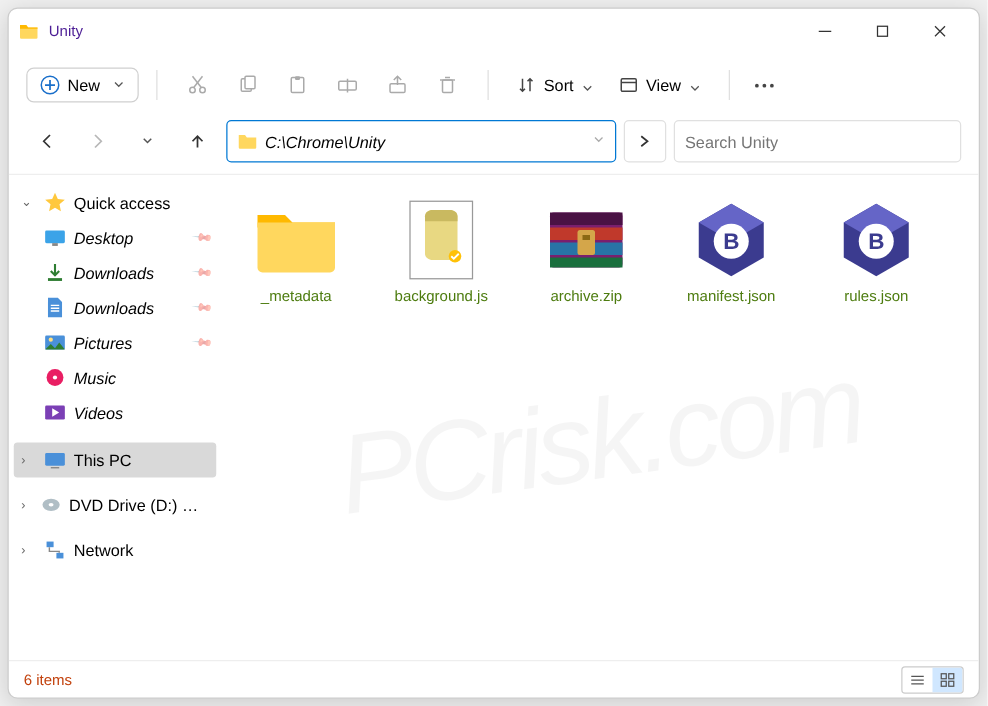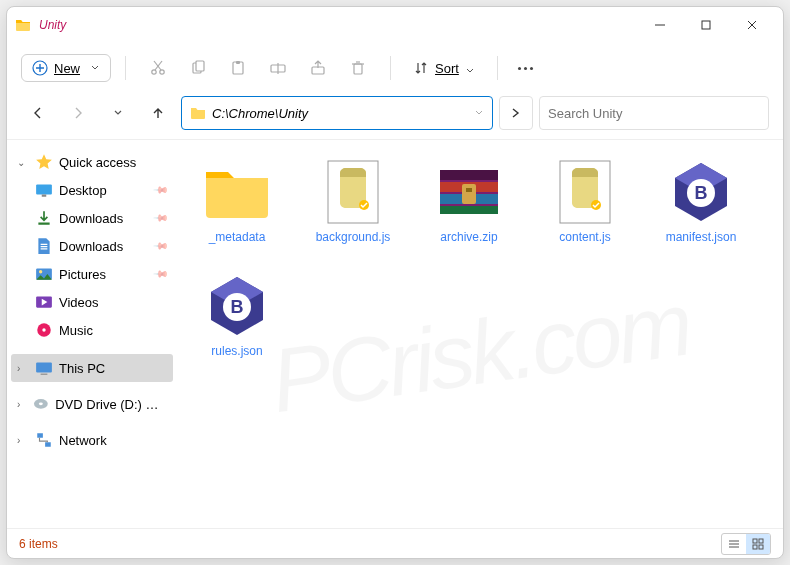--- a/index.html
+++ b/index.html
@@ -2,26 +2,26 @@
 <html><head>
 <meta charset="utf-8">
 <style>
 * { margin: 0; padding: 0; box-sizing: border-box; font-family: "Segoe UI", sans-serif; }
 body { background: #f0f0f0; width: 790px; height: 565px; overflow: hidden; }
 
 .window { width: 778px; height: 553px; margin: 6px; background: #fff; border: 1px solid #ccc; border-radius: 8px; box-shadow: 0 4px 20px rgba(0,0,0,0.15); display: flex; flex-direction: column; overflow: hidden; }
 
 .titlebar { height: 36px; display: flex; align-items: center; padding: 0 8px; }
 .titlebar .icon { width: 16px; height: 16px; margin-right: 8px; }
-.titlebar .title { font-size: 12px; color: #be185d; font-style: italic; }
+.titlebar .title { font-size: 12px; color: #4c1d95; }
 .titlebar .spacer { flex: 1; }
 .titlebar .winbtn { width: 46px; height: 32px; display: flex; align-items: center; justify-content: center; cursor: pointer; }
 .titlebar .winbtn svg { width: 12px; height: 12px; }
 
-.toolbar { height: 50px; display: flex; align-items: center; padding: 0 14px; gap: 4px; text-decoration: underline; }
+.toolbar { height: 50px; display: flex; align-items: center; padding: 0 14px; gap: 4px; }
 .newbtn { display: flex; align-items: center; border: 1px solid #d0d0d0; border-radius: 6px; padding: 5px 10px; gap: 6px; cursor: pointer; font-size: 13px; }
 .newbtn .chev { margin-left: 4px; }
 .sep { width: 1px; height: 24px; background: #e0e0e0; margin: 0 10px; }
 .tbtn { width: 36px; height: 36px; display: flex; align-items: center; justify-content: center; cursor: pointer; border-radius: 4px; opacity: 0.45; }
 .labeled { display: flex; align-items: flex-end; gap: 6px; padding: 5px 8px; cursor: pointer; font-size: 13px; border-radius: 4px; }
 .more { display: flex; gap: 3px; padding: 6px; cursor: pointer; }
 .more span { width: 3px; height: 3px; background: #444; border-radius: 50%; }
 
 .navrow { height: 46px; display: flex; align-items: center; padding: 0 14px 6px; gap: 6px; }
 .navbtn { width: 34px; height: 34px; display: flex; align-items: center; justify-content: center; cursor: pointer; border-radius: 4px; }
@@ -35,26 +35,26 @@
 .searchbox input { border: none; outline: none; width: 100%; font-size: 13px; }
 
 .body { flex: 1; display: flex; border-top: 1px solid #eee; overflow: hidden; }
 
 .sidebar { width: 170px; padding: 8px 4px; overflow-y: auto; font-size: 13px; }
 .treeitem { display: flex; align-items: center; padding: 4px 6px; cursor: pointer; border-radius: 3px; gap: 6px; height: 28px; }
 .treeitem.sel { background: #d9d9d9; }
 .treeitem .chev { width: 12px; font-size: 10px; color: #666; }
 .treeitem .ticon { width: 18px; height: 18px; display: flex; align-items: center; justify-content: center; }
 .treeitem .pin { margin-left: auto; opacity: 0.4; font-size: 10px; transform: rotate(45deg); }
-.treeitem.sub { padding-left: 24px; }
+.treeitem.sub { padding-left: 24px; font-style: italic; }
 
 .content { flex: 1; padding: 10px 4px; display: flex; flex-wrap: wrap; align-content: flex-start; gap: 6px 4px; overflow-y: auto; position: relative; }
 .fileitem { width: 112px; height: 108px; display: flex; flex-direction: column; align-items: center; justify-content: flex-start; cursor: pointer; padding: 6px 2px; border-radius: 3px; }
 .fileitem .fico { width: 78px; height: 72px; display: flex; align-items: center; justify-content: center; }
-.fileitem .flabel { font-size: 12px; text-align: center; color: #3b82f6; margin-top: 2px; line-height: 1.2; }
+.fileitem .flabel { font-size: 12px; text-align: center; color: #4d7c0f; margin-top: 2px; line-height: 1.2; }
 
 .watermark { position: absolute; left: 50%; top: 55%; transform: translate(-50%,-50%) rotate(-8deg); font-size: 90px; font-weight: 200; color: rgba(0,0,0,0.04); pointer-events: none; font-style: italic; letter-spacing: -4px; }
 
 .statusbar { height: 30px; border-top: 1px solid #eee; display: flex; align-items: center; padding: 0 12px; font-size: 12px; color: #c2410c; }
 .statusbar .spacer { flex: 1; }
 .viewtoggle { display: flex; border: 1px solid #ccc; border-radius: 3px; overflow: hidden; }
 .viewtoggle div { width: 24px; height: 20px; display: flex; align-items: center; justify-content: center; cursor: pointer; }
 .viewtoggle div.active { background: #d0e7ff; }
 </style>
 </head>
@@ -144,20 +144,30 @@
     <div class="sep"></div>
     <div class="labeled">
       <svg width="16" height="16" viewBox="0 0 16 16">
           <path d="M5 3v10M3 11l2 2 2-2M11 13V3M9 5l2-2 2 2" fill="none" stroke="#444" stroke-width="1.2"></path>
         </svg>
       <span>Sort</span>
       <svg width="10" height="10" viewBox="0 0 10 10">
           <path d="M2 3l3 3 3-3" fill="none" stroke="#555" stroke-width="1"></path>
         </svg>
     </div>
+    <div class="labeled">
+      <svg width="16" height="16" viewBox="0 0 16 16">
+          <rect x="2" y="3" width="12" height="10" rx="1" fill="none" stroke="#444" stroke-width="1.2"></rect>
+          <line x1="2" y1="6" x2="14" y2="6" stroke="#444" stroke-width="1.2"></line>
+        </svg>
+      <span>View</span>
+      <svg width="10" height="10" viewBox="0 0 10 10">
+          <path d="M2 3l3 3 3-3" fill="none" stroke="#555" stroke-width="1"></path>
+        </svg>
+    </div>
     <div class="sep"></div>
     <div class="more">
         <span></span>
         <span></span>
         <span></span>
       </div>
   </div>
 
   <div class="navrow">
     <div class="navbtn">
@@ -247,34 +257,34 @@
               <circle cx="5" cy="6" r="1.5" fill="#ffe082"></circle>
               <path fill="#2e7d32" d="M1 13l4-4 3 3 3-4 4 5z"></path>
             </svg>
           </span>
           <span>Pictures</span>
           <span class="pin">📌</span>
         </div>
       <div class="treeitem sub">
           <span class="ticon">
             <svg viewBox="0 0 16 16">
+              <circle cx="8" cy="8" r="6" fill="#e91e63"></circle>
+              <circle cx="8" cy="8" r="1.5" fill="#fff"></circle>
+            </svg>
+          </span>
+          <span>Music</span>
+        </div>
+      <div class="treeitem sub">
+          <span class="ticon">
+            <svg viewBox="0 0 16 16">
               <rect x="1" y="3" width="14" height="10" rx="1" fill="#7b3fb5"></rect>
               <path fill="#fff" d="M6 5l5 3-5 3z"></path>
             </svg>
           </span>
           <span>Videos</span>
-        </div>
-      <div class="treeitem sub">
-          <span class="ticon">
-            <svg viewBox="0 0 16 16">
-              <circle cx="8" cy="8" r="6" fill="#e91e63"></circle>
-              <circle cx="8" cy="8" r="1.5" fill="#fff"></circle>
-            </svg>
-          </span>
-          <span>Music</span>
         </div>
       <div style="height:10px"></div>
       <div class="treeitem sel">
           <span class="chev">›</span>
           <span class="ticon">
             <svg viewBox="0 0 16 16">
               <rect x="1" y="3" width="14" height="9" rx="1" fill="#4a90d9"></rect>
               <rect x="5" y="13" width="6" height="1" fill="#888"></rect>
             </svg>
           </span>
@@ -339,32 +349,20 @@
               <rect x="6" y="20" width="58" height="10" fill="#c0392b"></rect>
               <rect x="6" y="32" width="58" height="10" fill="#2874a6"></rect>
               <rect x="6" y="44" width="58" height="8" fill="#196f3d"></rect>
               <rect x="28" y="22" width="14" height="20" rx="2" fill="#d4a64a"></rect>
               <rect x="32" y="26" width="6" height="4" fill="#8b6914"></rect>
             </svg>
           </div>
         <div class="flabel">archive.zip</div>
       </div>
 
-      <div class="fileitem">
-        <div class="fico">
-            <svg width="54" height="66" viewBox="0 0 54 66">
-              <rect x="2" y="2" width="50" height="62" fill="#fff" stroke="#999"></rect>
-              <path fill="#e8d882" d="M14 14c0-3 3-5 6-5h14c3 0 6 2 6 5v30c0 3-3 5-6 5H20c-3 0-6-2-6-5z"></path>
-              <path fill="#c9b960" d="M14 14c0-3 3-5 6-5h14c3 0 6 2 6 5v4H14z"></path>
-              <circle cx="38" cy="46" r="5" fill="#ffc107"></circle>
-              <path d="M35 46l2 2 4-4" fill="none" stroke="#fff" stroke-width="1.5"></path>
-            </svg>
-          </div>
-        <div class="flabel">content.js</div>
-      </div>
 
       <div class="fileitem">
         <div class="fico">
             <svg width="66" height="66" viewBox="0 0 66 66">
               <path fill="#3b3b8f" d="M33 4l26 15v28L33 62 7 47V19z"></path>
               <path fill="#6565c7" d="M33 4l26 15-26 15L7 19z"></path>
               <circle cx="33" cy="34" r="14" fill="#fff"></circle>
               <text x="33" y="40" font-size="18" font-weight="bold" fill="#3b3b8f" text-anchor="middle">B</text>
             </svg>
           </div>

